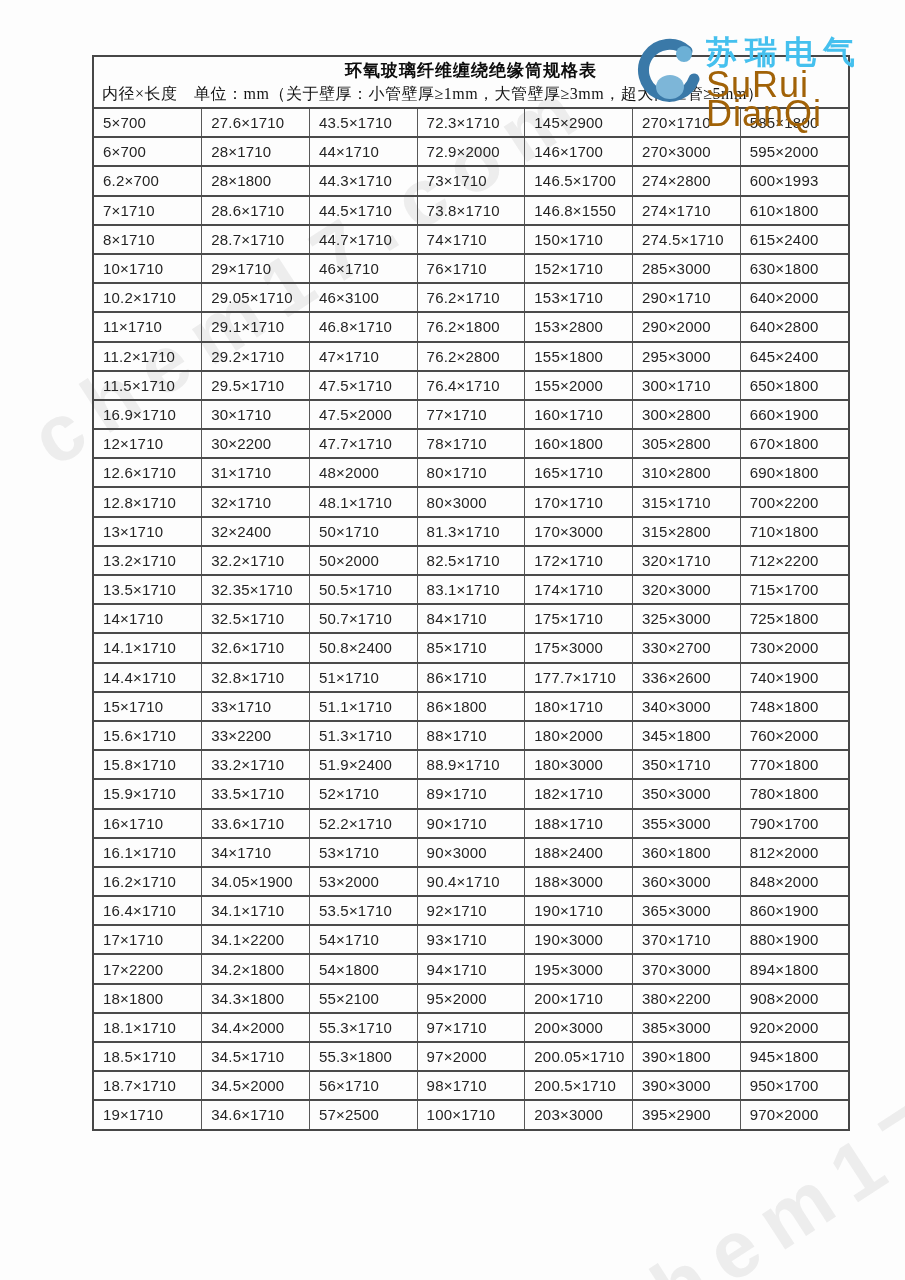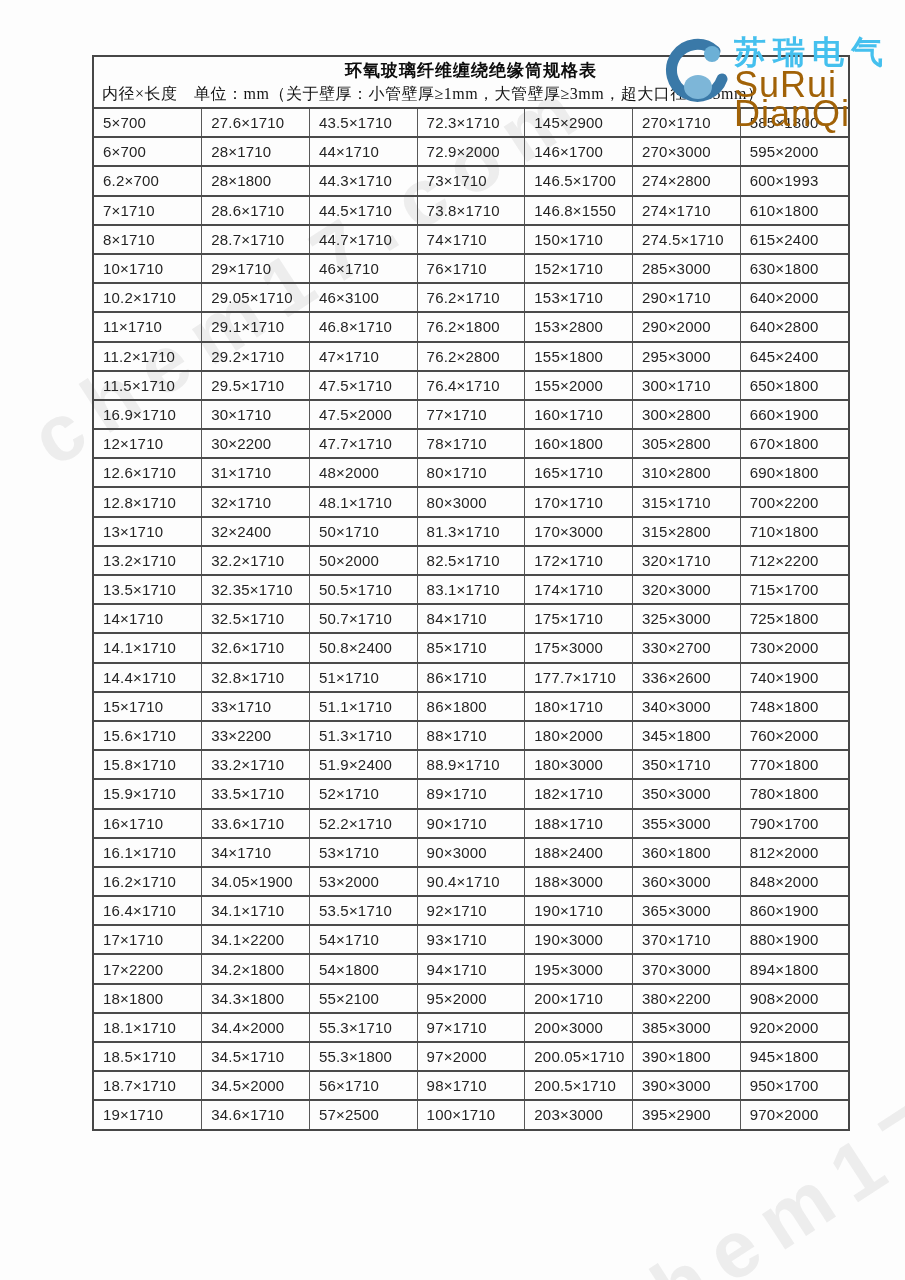--- a/index.html
+++ b/index.html
@@ -39,21 +39,21 @@
   }
   table.spec td{
     border-top:2px solid #4a4a4a;border-left:1px solid #585858;
     height:27.2px;padding:0 0 0 9px;
     font-size:15px;color:#242424;letter-spacing:0.2px;
     white-space:nowrap;overflow:hidden;
   }
   table.spec td:first-child{border-left:none;}
   
   .logo{
-    position:absolute;left:662px;top:34px;z-index:2;
+    position:absolute;left:634px;top:34px;z-index:2;
     display:flex;align-items:flex-start;pointer-events:none;
   }
   .logo-icon{width:68px;height:70px;flex:0 0 auto;margin-top:4px;}
   .logo-text{margin-left:4px;}
   .logo-cn{
     font-family:"Liberation Serif",serif;font-weight:bold;
     font-size:32px;line-height:36px;color:#45c0ee;letter-spacing:7px;
   }
   .logo-en{
     font-family:"Liberation Sans",sans-serif;

